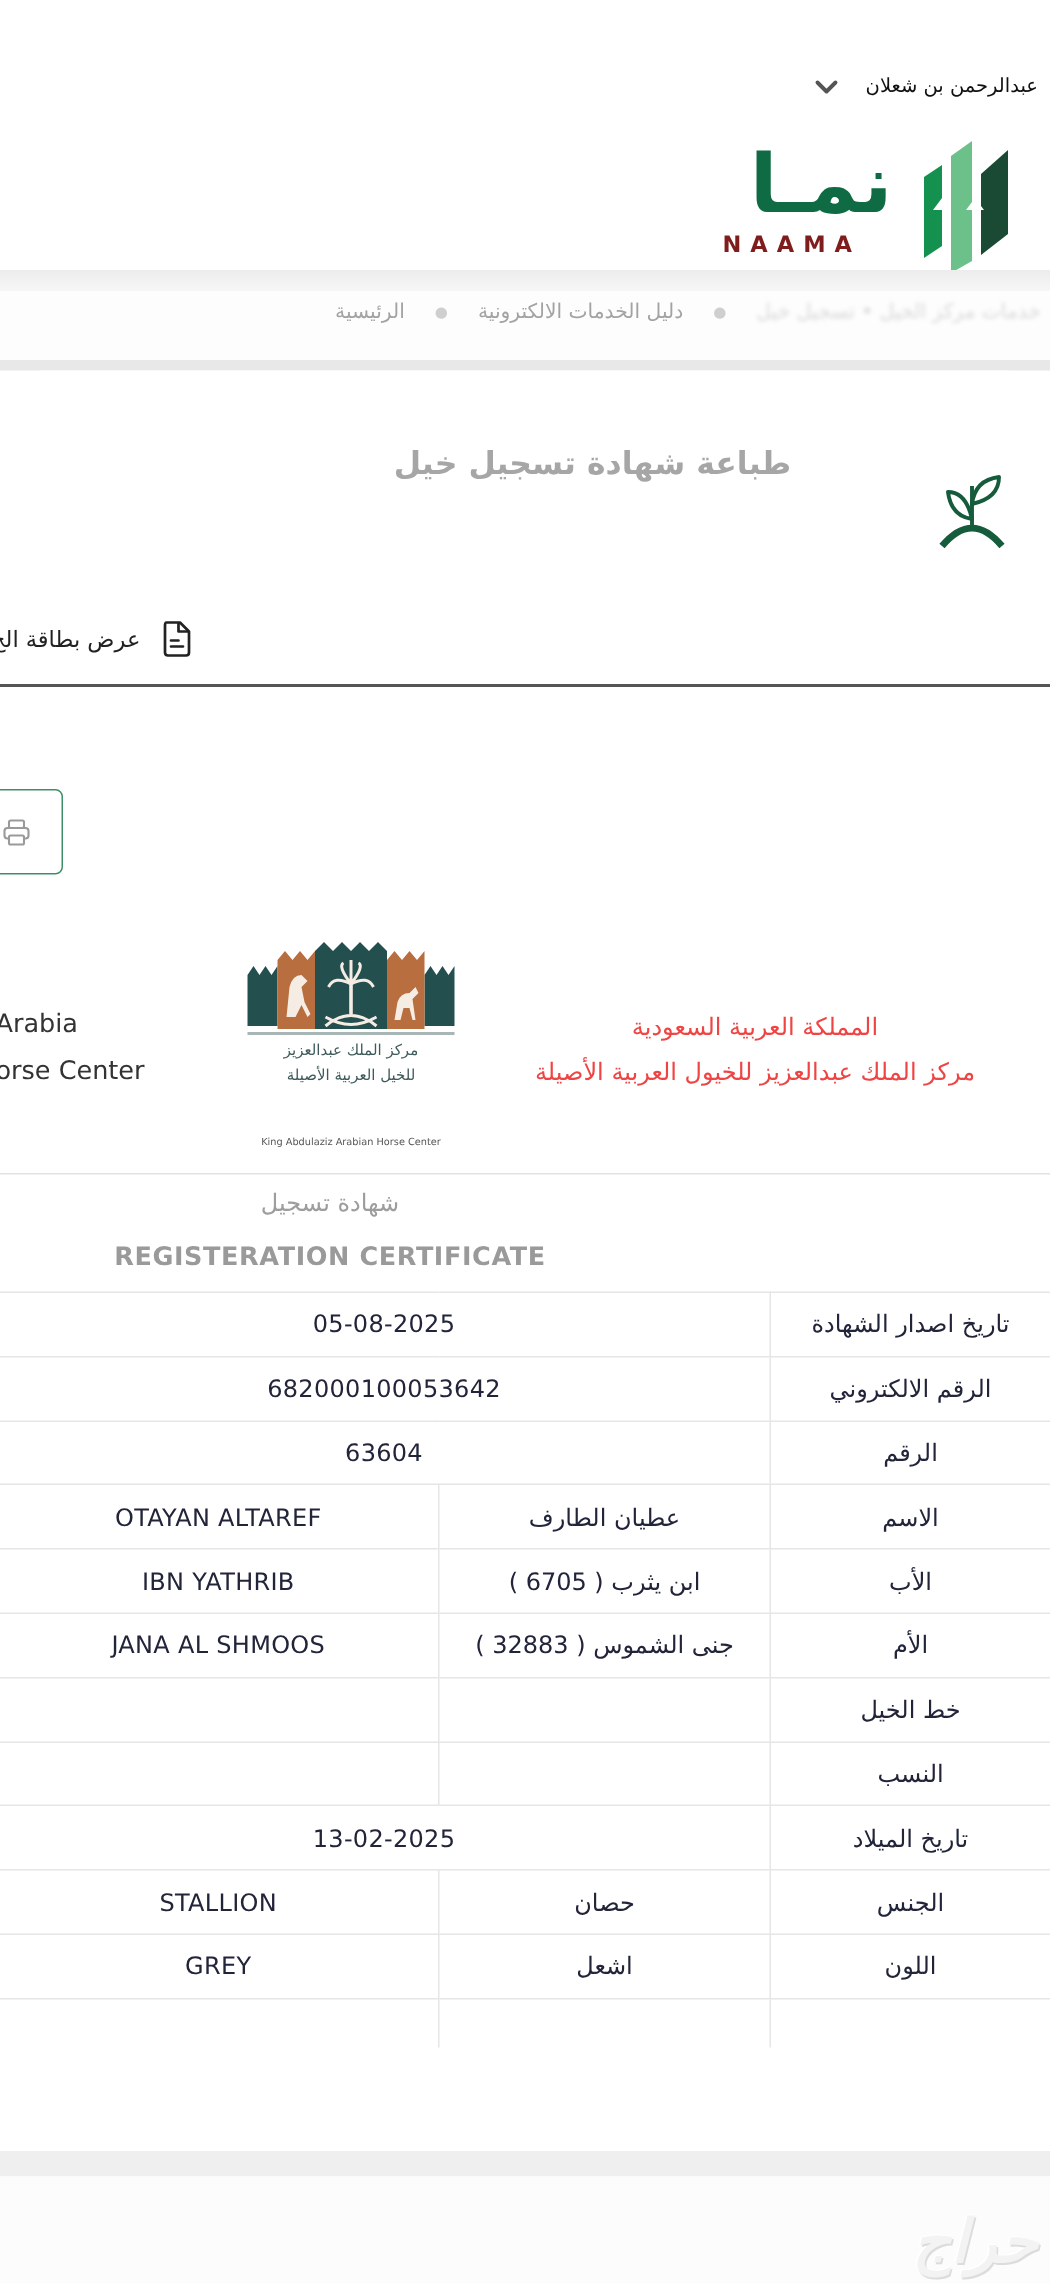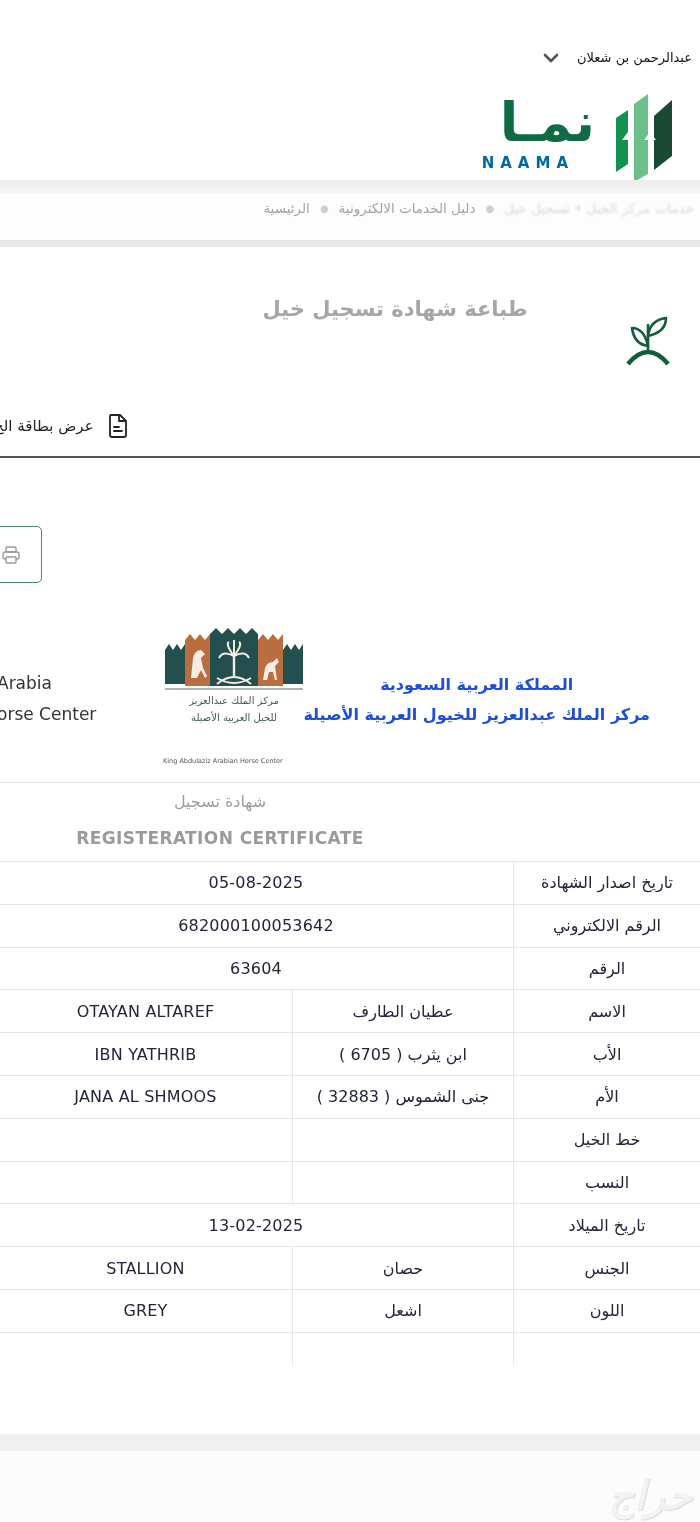--- a/index.html
+++ b/index.html
@@ -6,50 +6,50 @@
   html, body { width: 700px; height: 1522px; background: #ffffff; overflow: hidden; }
   body { font-family: "DejaVu Sans", "Liberation Sans", sans-serif; color: #1f2333; position: relative; }
 
   
   .top-header { position: absolute; top: 0; left: 0; width: 700px; height: 208px; background: #fff; }
   .user-menu { position: absolute; top: 50px; right: 8px; display: flex; flex-direction: row-reverse; align-items: center; gap: 18px; cursor: pointer; }
   .user-name { font-size: 13px; color: #111; direction: rtl; }
   .chevron { width: 16px; height: 12px; display: inline-block; }
   .logo { position: absolute; top: 92px; right: 20px; width: 185px; height: 88px; }
   .logo-word { position: absolute; right: 85px; top: 0; font-size: 54px; font-weight: bold; color: #0f6b43; direction: rtl; line-height: 62px; font-family: "DejaVu Sans", sans-serif; }
-  .logo-latin { position: absolute; right: 106px; top: 62px; font-size: 15px; letter-spacing: 6px; color: #0369a1; font-weight: bold; }
+  .logo-latin { position: absolute; right: 106px; top: 62px; font-size: 15px; letter-spacing: 6px; color: #7f1d1d; font-weight: bold; }
   .logo-mark { position: absolute; right: 0; top: 2px; width: 70px; height: 86px; }
 
   
   .band-top { position: absolute; top: 180px; left: 0; width: 700px; height: 14px; background: linear-gradient(#ececec, #f7f7f7); }
   .breadcrumb-bar { position: absolute; top: 194px; left: 0; width: 700px; height: 46px; background: #fdfdfd; }
-  .breadcrumb { position: absolute; right: 6px; top: 6px; display: flex; flex-direction: row-reverse; align-items: center; gap: 10px; direction: rtl; font-size: 13.5px; color: #a3a3a3; }
+  .breadcrumb { position: absolute; right: 6px; top: 6px; display: flex; flex-direction: row-reverse; align-items: center; gap: 20px; direction: rtl; font-size: 13.5px; color: #a3a3a3; }
   .crumb-sep { color: #cfcfcf; font-size: 10px; }
   .crumb-faded { color: #d9d9d9; filter: blur(1.3px); }
   .band-bottom { position: absolute; top: 240px; left: 0; width: 700px; height: 7px; background: #e8e8e8; }
 
   
   .title-area { position: absolute; top: 247px; left: 0; width: 700px; height: 210px; background: #fff; border-radius: 30px; }
   .page-title { position: absolute; top: 50px; left: 170px; width: 450px; text-align: center; font-size: 21px; color: #a6a6a6; direction: rtl; }
   .sprout-icon { position: absolute; top: 67px; right: 28px; width: 48px; height: 56px; }
   .view-card-link { position: absolute; top: 166px; left: -6px; display: flex; flex-direction: row-reverse; align-items: center; gap: 12px; cursor: pointer; }
   .view-card-label { font-size: 15px; color: #222; direction: rtl; }
   .doc-icon { width: 24px; height: 26px; }
   .title-underline { position: absolute; top: 209px; left: 0; width: 700px; height: 1.5px; background: #555; }
 
   
   .print-button { position: absolute; top: 526px; left: -12px; width: 54px; height: 57px; border: 1.5px solid #3e8f68; border-radius: 5px; background: #fff; cursor: pointer; display: flex; align-items: center; justify-content: flex-end; padding-right: 20px; }
   .printer-icon { width: 20px; height: 20px; }
 
   
-  .cert-right { position: absolute; top: 670px; right: 50px; text-align: center; direction: rtl; font-size: 16px; color: #1d4ed8; line-height: 30px; font-weight: bold; }
+  .cert-right { position: absolute; top: 670px; right: 50px; text-align: center; direction: rtl; font-size: 16px; color: #ef4444; line-height: 30px; }
   .cert-left { position: absolute; top: 668px; left: -3px; font-size: 17px; color: #333; line-height: 31px; }
   .center-logo { position: absolute; top: 628px; left: 163px; width: 142px; height: 142px; }
   .center-logo-ar { position: absolute; top: 692px; left: 163px; width: 142px; text-align: center; font-size: 10px; color: #3f5a5a; direction: rtl; line-height: 17px; }
-  .center-logo-en { position: absolute; top: 757px; left: 163px; width: 142px; text-align: left; font-size: 6.5px; color: #555; }
+  .center-logo-en { position: absolute; top: 757px; left: 163px; width: 142px; text-align: center; font-size: 6.5px; color: #555; }
 
   .cert-sep-line { position: absolute; top: 782px; left: 0; width: 700px; height: 1px; background: #e2e2e2; }
   .cert-title-ar { position: absolute; top: 792px; left: 100px; width: 240px; text-align: center; font-size: 16px; color: #9d9d9d; direction: rtl; }
   .cert-title-en { position: absolute; top: 828px; left: 40px; width: 360px; text-align: center; font-size: 17px; font-weight: bold; color: #9a9a9a; letter-spacing: 0.4px; }
 
   
   .reg-table { position: absolute; top: 861px; left: -2px; width: 702px; border-collapse: collapse; table-layout: fixed; }
   .reg-table td { border: 1.5px solid #e6e6e6; height: 42.8px; font-size: 16px; color: #22253a; text-align: center; vertical-align: middle; padding: 0; }
   .reg-table td.label { direction: rtl; font-size: 16px; }
   .reg-table td.ar { direction: rtl; }

